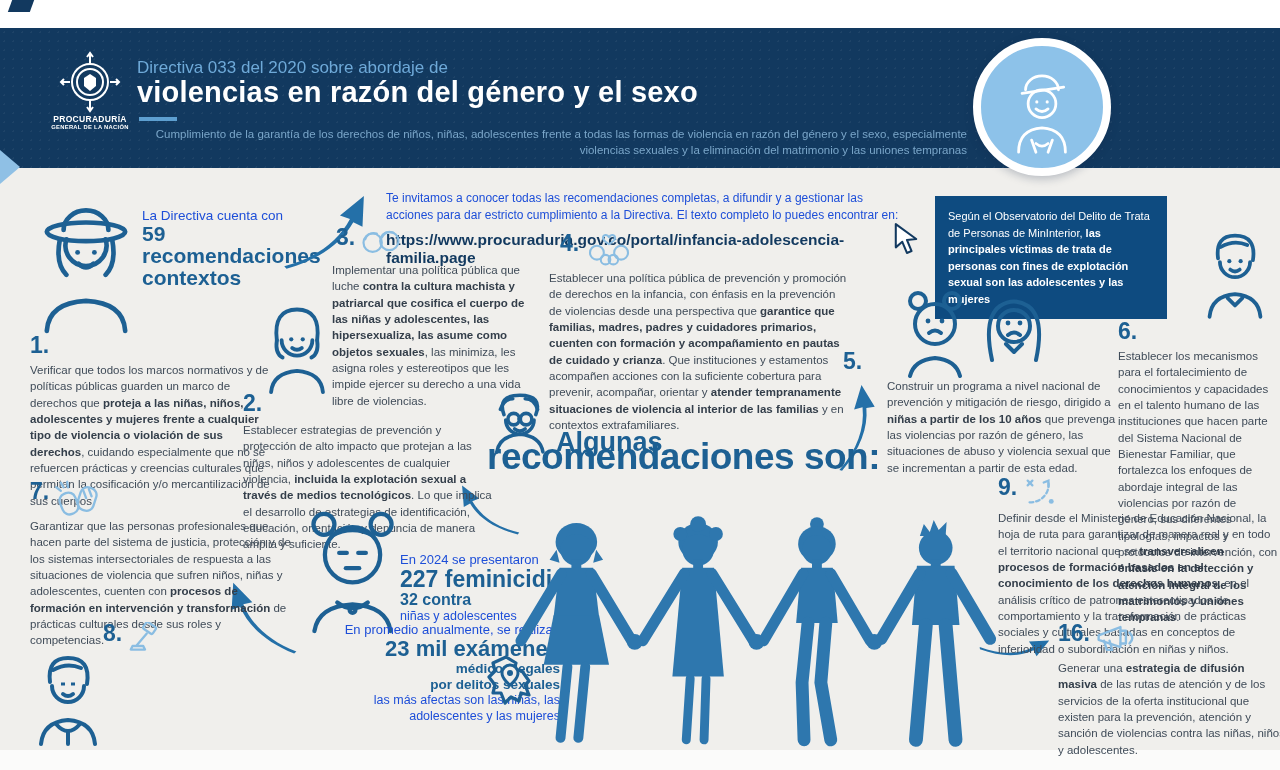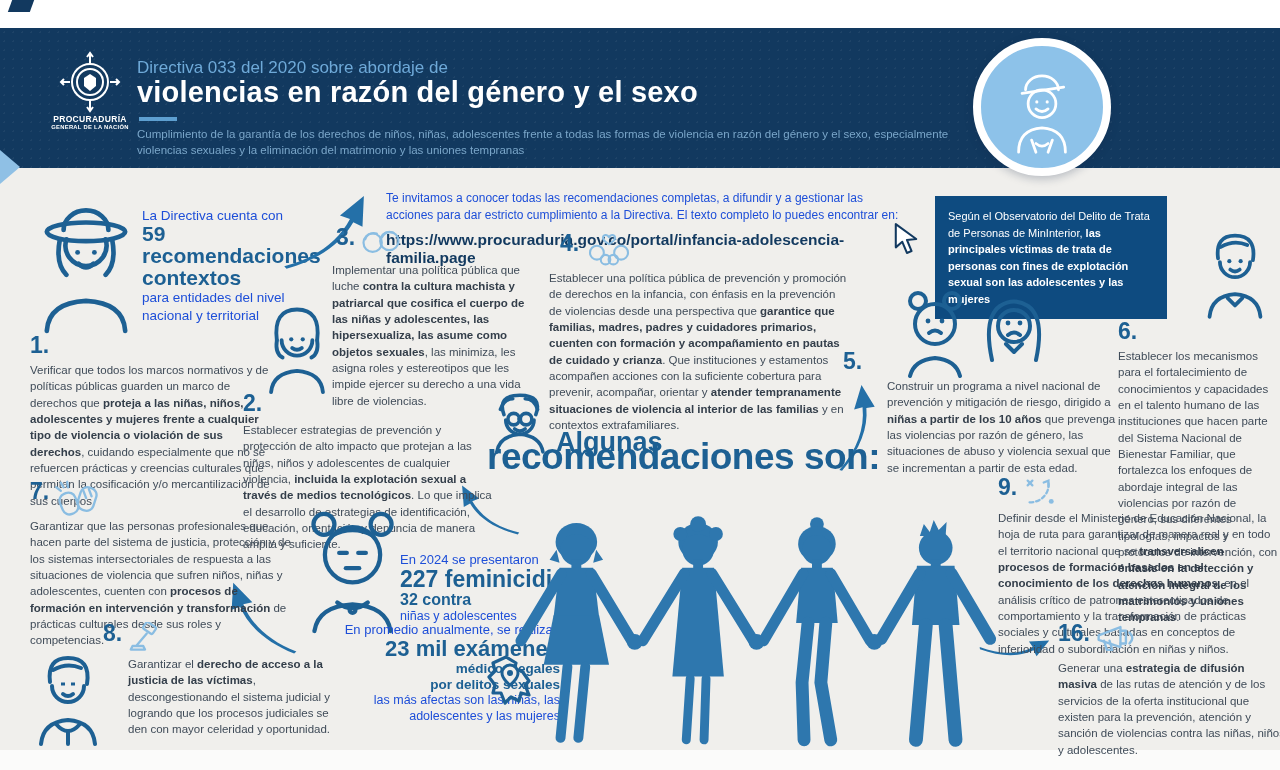--- a/index.html
+++ b/index.html
@@ -11,21 +11,21 @@
   
   .header{top:28px;left:0;width:1280px;height:140px;background:#12395f;
           background-image:radial-gradient(rgba(255,255,255,.05) 1px,transparent 1px);
           background-size:9px 9px;}
   .chip{top:0;left:10px;width:22px;height:12px;background:#12395f;transform:skewX(-20deg);}
   .corner-tri{top:150px;left:0;width:0;height:0;border-top:17px solid transparent;
               border-bottom:17px solid transparent;border-left:20px solid #8fc0e5;}
   .pretitle{font-size:17px;color:#6ea9d8;}
   .h-title{font-size:29px;font-weight:800;color:#ffffff;letter-spacing:.2px;}
   .h-underline{width:38px;height:4px;background:#5d9fd0;}
-  .h-sub{font-size:11.5px;line-height:1.4;color:#7aa6c9;}
+  .h-sub{font-size:11.5px;line-height:1.4;color:#7aa6c9;text-align:right;}
   .logo-text{color:#fff;font-weight:800;font-size:8.5px;letter-spacing:.3px;text-align:center;line-height:1.2;}
   .logo-text small{display:block;font-size:5.8px;font-weight:700;}
   
   .hero-circle{top:38px;left:973px;width:122px;height:122px;border-radius:50%;
                background:#8dc2e9;border:8px solid #fff;box-shadow:0 3px 8px rgba(20,40,70,.25);}
   
   .callout{top:196px;left:935px;width:206px;background:#0e4b80;color:#fff;
            padding:12px 13px;font-size:11px;line-height:1.5;}
   .callout .b{font-weight:700;}
   
@@ -100,21 +100,20 @@
       <path d="M52 86 q8 8 16 0"></path>
       <path d="M18 158 q2 -30 42 -32 q40 2 42 32"></path>
     </g>
     <circle cx="51" cy="74" r="2.6" fill="#1d6093"></circle>
       <circle cx="69" cy="74" r="2.6" fill="#1d6093"></circle>
   </svg>
   <div class="abs" style="left:142px;top:208px;width:180px;">
     <div class="lt" style="font-size:13.5px;">La Directiva cuenta con</div>
     <div class="big-blue" style="font-size:21px;line-height:1.05;">59 recomendaciones</div>
     <div class="big-blue" style="font-size:21px;line-height:1.05;">contextos</div>
-    <div class="lt" style="font-size:13.5px;width:150px;line-height:1.3;">para entidades del nivel nacional y territorial</div>
   </div>
 
   <div class="abs" style="left:386px;top:190px;width:525px;">
     <div class="lt" style="font-size:12px;line-height:1.45;">Te invitamos a conocer todas las recomendaciones completas, a difundir y a gestionar las acciones para dar estricto cumplimiento a la Directiva. El texto completo lo puedes encontrar en:</div>
     <a class="url" style="display:block;margin-top:6px;" href="#">https://www.procuraduria.gov.co/portal/infancia-adolescencia-familia.page</a>
   </div>
   <svg class="abs" style="left:893px;top:222px;" width="26" height="34" viewBox="0 0 28 36">
     <path d="M3 2 L3 27 L10 21 L15 33 L20 31 L15 19 L25 18 Z" fill="#ffffff" stroke="#12395f" stroke-width="2.2" stroke-linejoin="round"></path>
   </svg>
 
@@ -239,21 +238,20 @@
   <div class="abs iconrow" style="left:103px;top:622px;">
     <span class="num">8.</span>
     <svg width="36" height="32" viewBox="0 0 40 36">
       <g fill="none" stroke="#8abde2" stroke-width="2.6" stroke-linecap="round" stroke-linejoin="round">
         <rect x="19" y="2" width="13" height="9" rx="2" transform="rotate(35 25 6)"></rect>
         <path d="M22 13 L11 26"></path>
         <path d="M6 27 h12 l2 4 h-16 z"></path>
       </g>
     </svg>
   </div>
-  <div class="abs body" style="left:128px;top:656px;width:214px;"><span>Garantizar el </span><span class="b">derecho de acceso a la justicia de las víctimas</span><span>, descongestionando el sistema judicial y logrando que los procesos judiciales se den con mayor celeridad y oportunidad.</span></div>
 
   <svg class="abs" style="left:488px;top:386px;" width="62" height="68" viewBox="0 0 70 76">
     <g fill="none" stroke="#1d6093" stroke-width="4" stroke-linecap="round" stroke-linejoin="round">
       <path d="M18 32 q-8 -22 18 -22 q26 0 18 22"></path>
       <path d="M14 26 q4 -12 14 -12 M56 26 q-4 -12 -14 -12"></path>
       <path d="M20 38 a16 16 0 1 0 32 0"></path>
       <circle cx="29" cy="37" r="6.5"></circle>
         <circle cx="43" cy="37" r="6.5"></circle>
       <path d="M35 37 h1"></path>
       <path d="M30 48 q6 5 12 0"></path>

